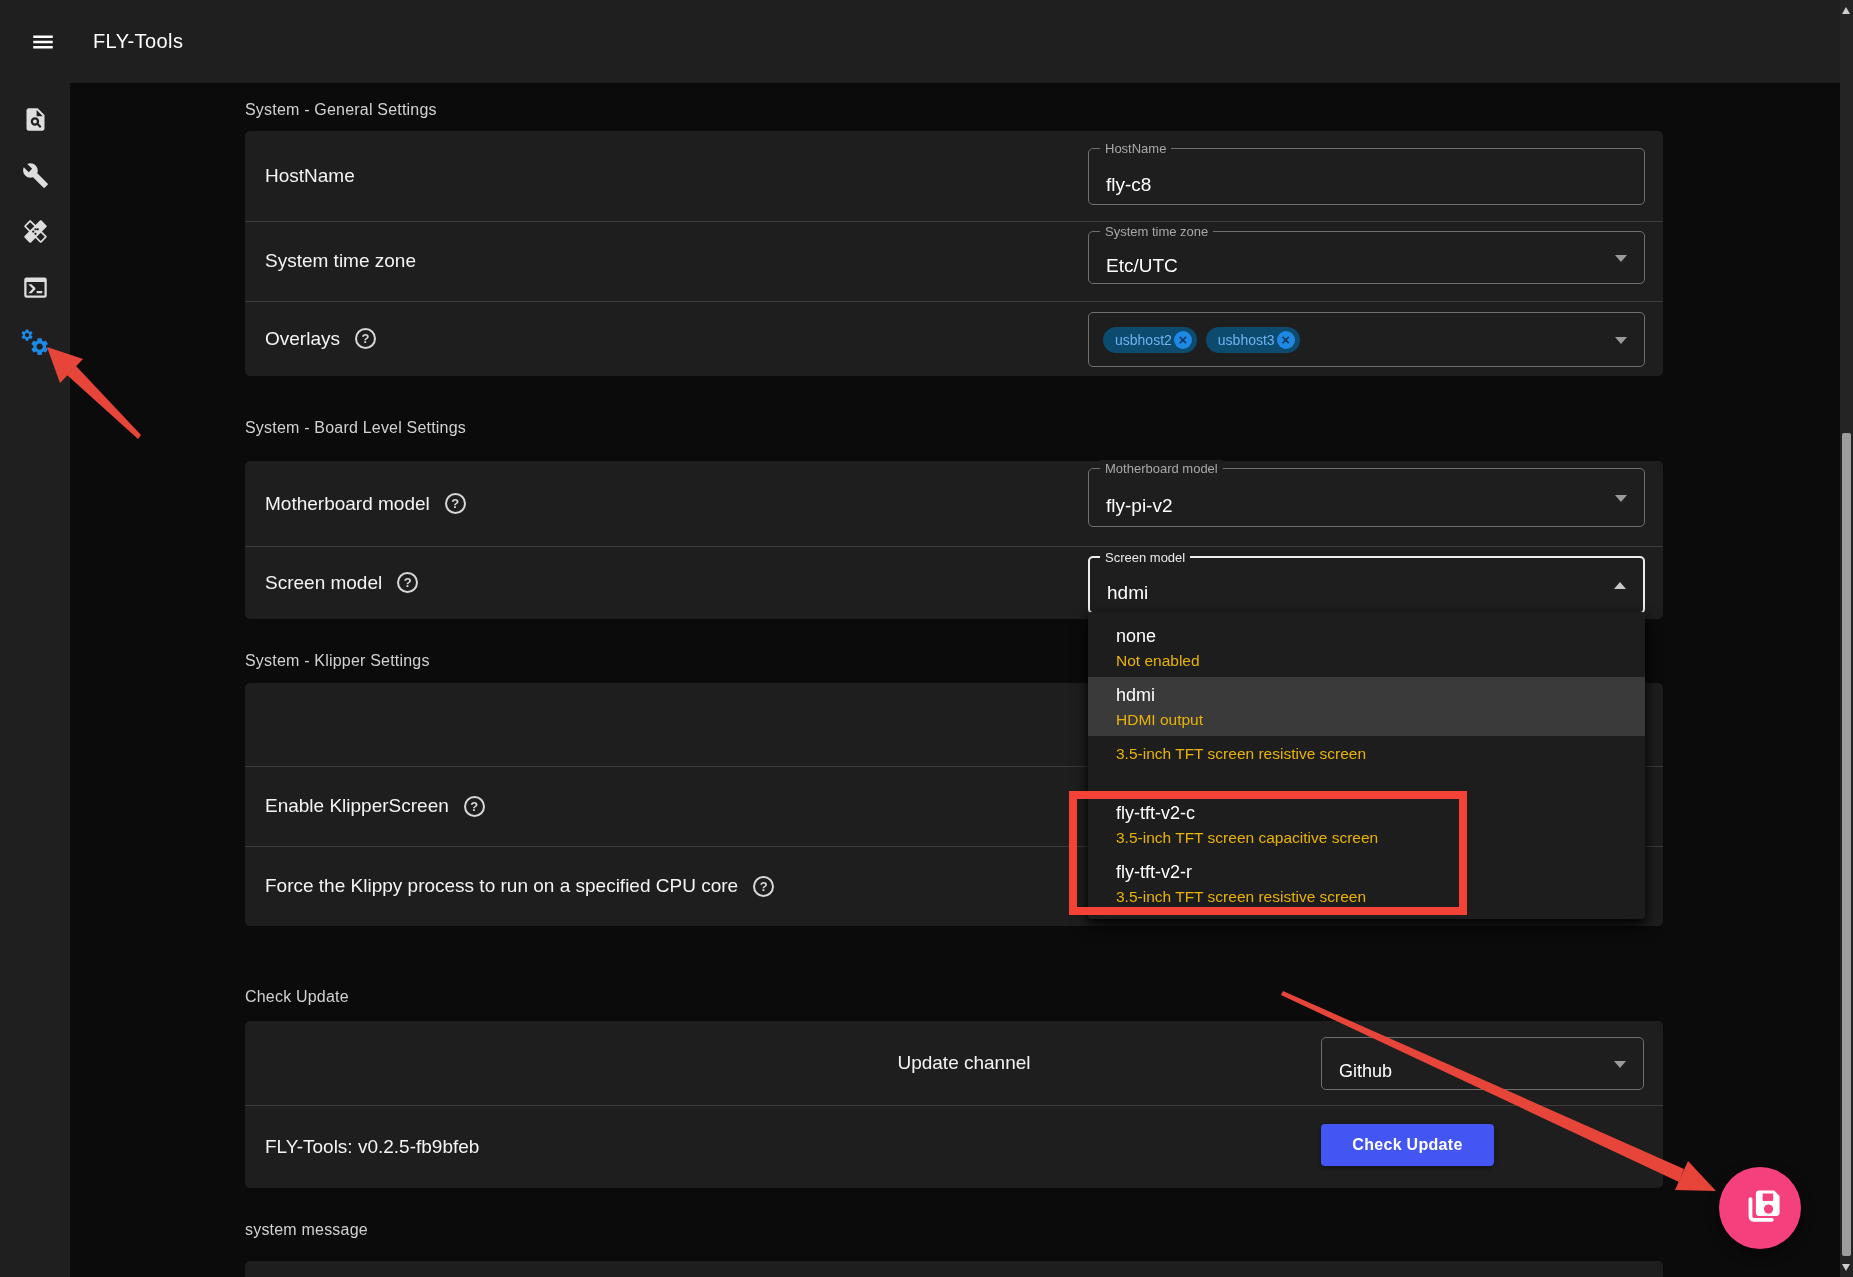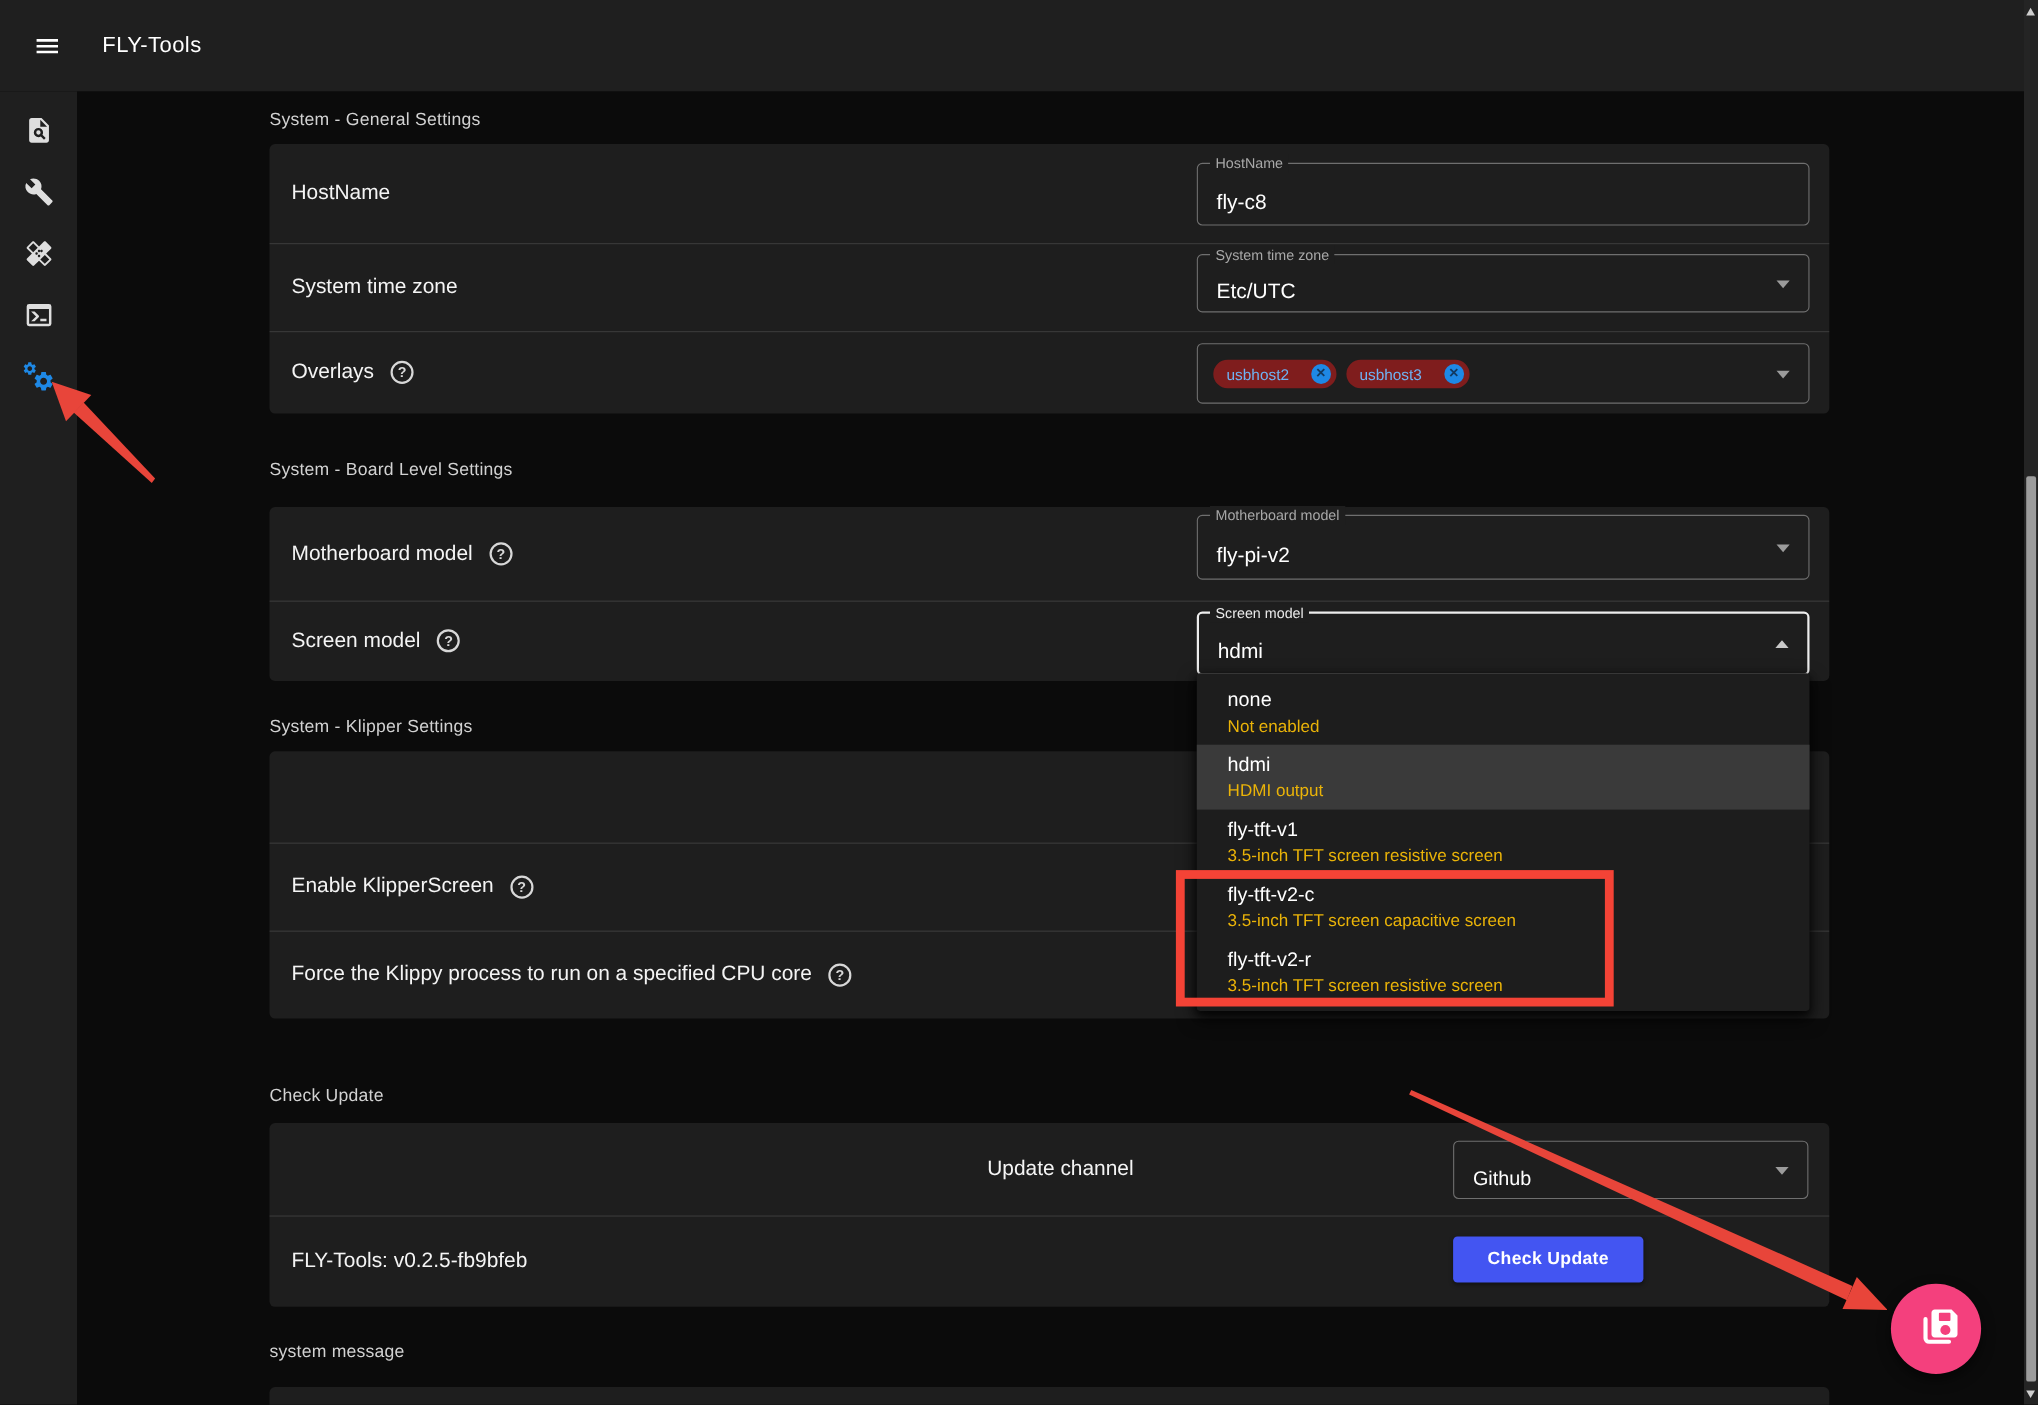--- a/index.html
+++ b/index.html
@@ -47,22 +47,22 @@
   .ofield .fval { position:absolute; left:17px; top:16px; bottom:0; display:flex; align-items:center;
     font-size:19px; color:#fff; }
   .ofield.focus { border:2px solid #ededed; }
   .ofield.focus .flabel { color:#eaeaea; left:10px; }
   .caret { position:absolute; right:17px; top:50%; margin-top:-3px; width:0; height:0;
     border-left:6px solid transparent; border-right:6px solid transparent; border-top:7px solid #9b9b9b; }
   .caret.up { border-top:none; border-bottom:7px solid #c9c9c9; }
 
   
   .chiprow { position:absolute; left:14px; top:0; bottom:0; display:flex; align-items:center; gap:9px; }
-  .chip { height:26px; border-radius:13px; background:#7f1d1d; display:flex; align-items:center;
-    padding:0 5px 0 12px; gap:20px;justify-content:center; }
+  .chip { height:26px; border-radius:13px; background:#0c4a6e; display:flex; align-items:center;
+    padding:0 5px 0 12px; gap:2px;justify-content:center; }
   .chip .cl { font-size:14px; color:#6fb3f4; }
   .chip .x { width:18px; height:18px; border-radius:50%; background:#1e88e5; color:#123a61;
     font-size:15px; font-weight:bold; display:flex; align-items:center; justify-content:center;
     line-height:1; cursor:pointer; }
 
   
   .menu { position:absolute; left:1088px; top:612px; width:557px; background:#1d1d1d;
     border-radius:3px; padding:6px 0; z-index:20;
     box-shadow:0 7px 16px rgba(0,0,0,.75), 0 3px 6px rgba(0,0,0,.55); }
   .mitem { height:59px; padding:6px 28px 0; cursor:pointer; }
@@ -253,21 +253,20 @@
 <div class="menu">
   <div class="mitem">
     <div class="t">none</div>
     <div class="s">Not enabled</div>
   </div>
   <div class="mitem sel">
     <div class="t">hdmi</div>
     <div class="s">HDMI output</div>
   </div>
   <div class="mitem">
-    <div class="t">fly-tft-v1</div>
     <div class="s">3.5-inch TFT screen resistive screen</div>
   </div>
   <div class="mitem">
     <div class="t">fly-tft-v2-c</div>
     <div class="s">3.5-inch TFT screen capacitive screen</div>
   </div>
   <div class="mitem">
     <div class="t">fly-tft-v2-r</div>
     <div class="s">3.5-inch TFT screen resistive screen</div>
   </div>

